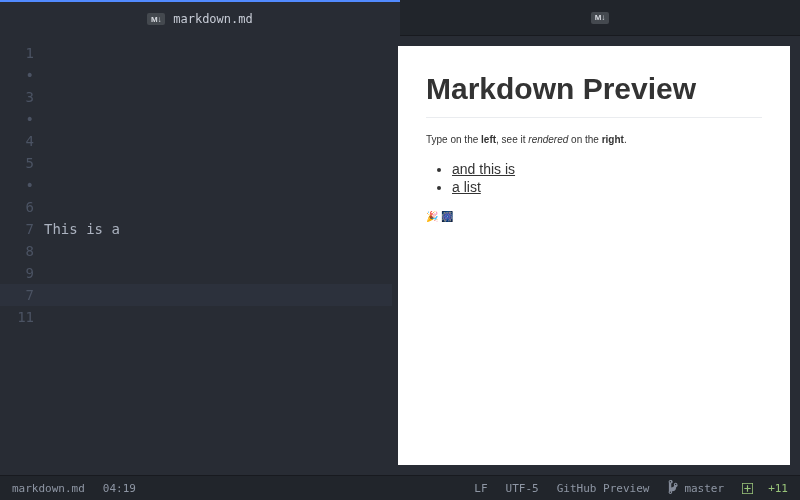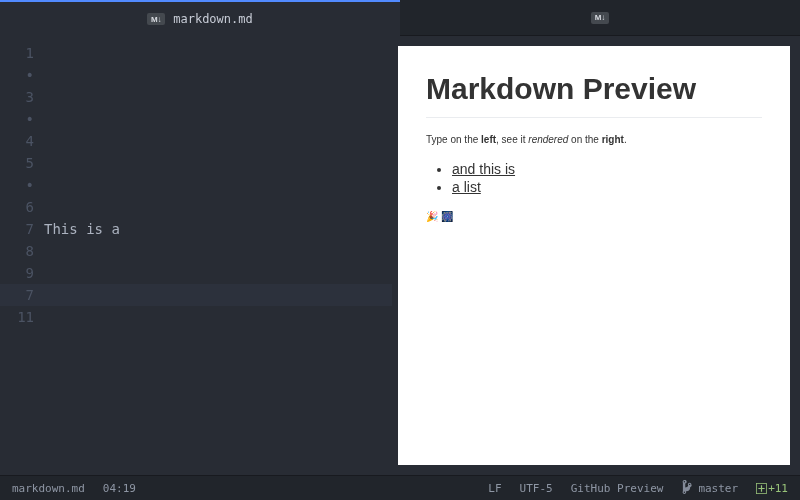--- a/index.html
+++ b/index.html
@@ -25,21 +25,21 @@
   .preview h1 { font-size:30px; font-weight:800; line-height:1.15; padding-bottom:10px; border-bottom:1px solid #eaecef; margin-bottom:14px; }
   .preview p { font-size:10px; margin:10px 0 14px; line-height:1.5; }
   .preview a { color:#0366d6; text-decoration:none; }
   .preview ul { padding-left:26px; margin:6px 0 14px; font-size:14px; }
   .preview li { margin:2px 0;text-decoration:underline; }
   .preview em { font-style:italic; }
   .preview strong { font-weight:600; }
   .emoji { font-size:18px; }
   .statusbar { height:25px; background:#21252b; color:#8e96a4; font-size:11px; display:flex; align-items:center; padding:0 12px; gap:18px; border-top:1px solid #181a1f; }
   .statusbar .spacer { flex:1; }
-  .git-plus { color:#98c379; display:flex; align-items:center; gap:1px; }
+  .git-plus { color:#98c379; display:flex; align-items:center; gap:15px; }
   .git-plus svg { width:11px; height:11px; }
   .branch-icon { margin-right:-13px; opacity:.9; }
 </style>
 </head>
 <body>
 
 <div class="tabs">
   <div class="tab active">
     <span class="mdicon">M↓</span>
     <span>markdown.md</span>

